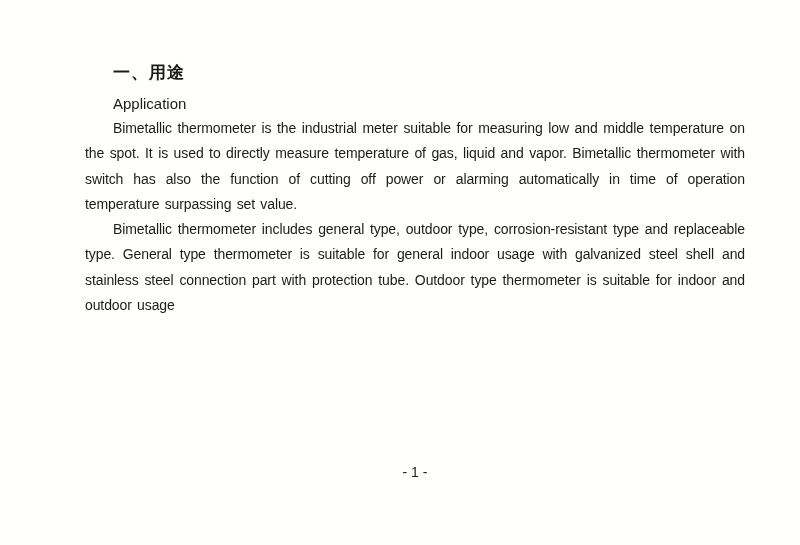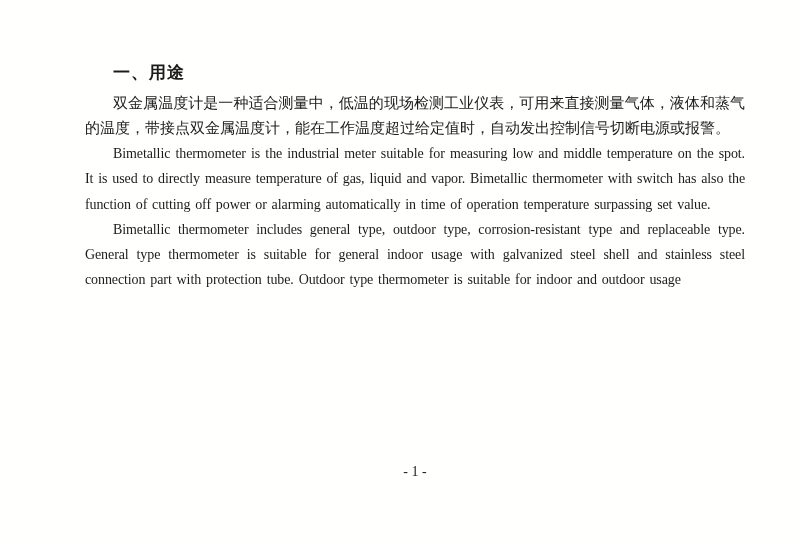--- a/index.html
+++ b/index.html
@@ -6,21 +6,21 @@
     margin: 0;
     padding: 0;
     background: #ffffff;
   }
   .page {
     position: relative;
     width: 800px;
     height: 545px;
     background: #fffffe;
     overflow: hidden;
-    font-family: Liberation Serif, serif;
+    font-family: Liberation Sans, sans-serif;
     color: #1b1b1b;
   }
   .content {
     position: absolute;
     left: 85px;
     top: 60px;
     width: 660px;
   }
   .heading {
     margin: 0 0 6px 0;
@@ -61,18 +61,18 @@
     line-height: 18px;
     color: #222222;
   }
 </style>
 </head>
 <body>
 
 <div class="page">
   <div class="content">
     <h1 class="heading">一、用途</h1>
-    <p class="para zh">双金属温度计是一种适合测量中，低温的现场检测工业仪表，可用来直接测量气体，液体和蒸气的温度，带接点双金属温度计，能在工作温度超过给定值时，自动发出控制信号切断电源或报警。</p>
+    <div class="subheading">Application</div>
     <p class="para en">Bimetallic thermometer is the industrial meter suitable for measuring low and middle temperature on the spot. It is used to directly measure temperature of gas, liquid and vapor. Bimetallic thermometer with switch has also the function of cutting off power or alarming automatically in time of operation temperature surpassing set value.</p>
     <p class="para en">Bimetallic thermometer includes general type, outdoor type, corrosion-resistant type and replaceable type. General type thermometer is suitable for general indoor usage with galvanized steel shell and stainless steel connection part with protection tube. Outdoor type thermometer is suitable for indoor and outdoor usage</p>
   </div>
   <div class="page-number">- 1 -</div>
 </div>
 
 </body></html>

